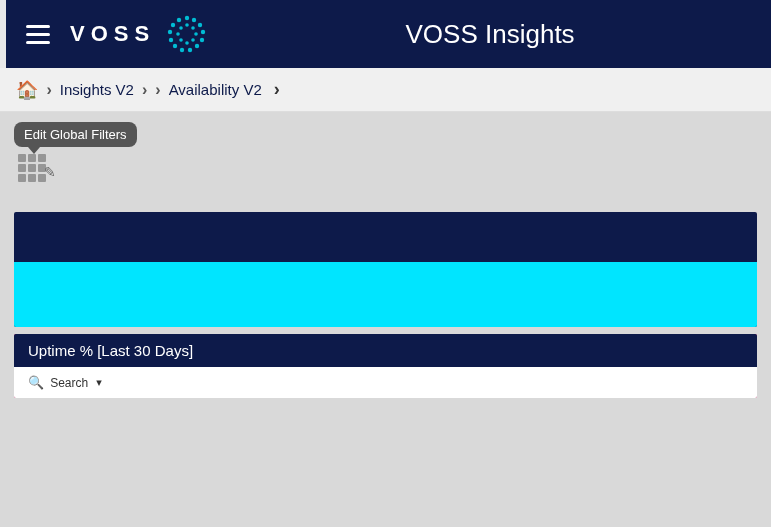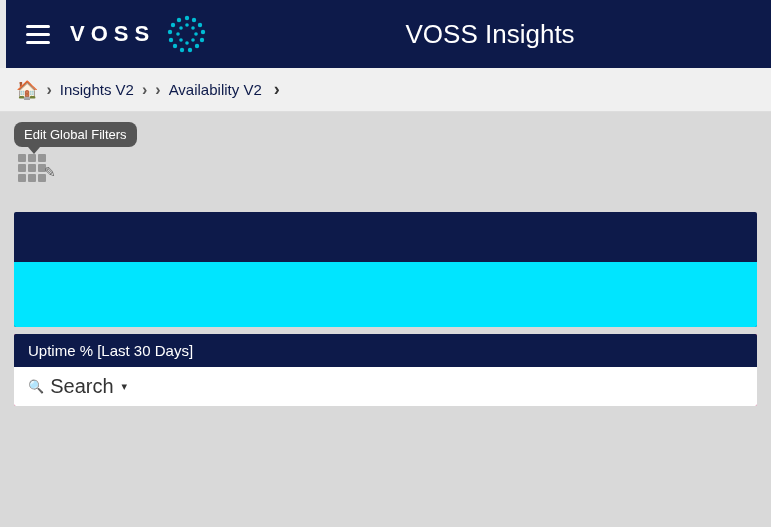--- a/index.html
+++ b/index.html
@@ -215,21 +215,21 @@
       gap: 6px;
       background: white;
     }
 
     .search-icon-small {
       color: #555;
       font-size: 13px;
     }
 
     .search-text {
-      font-size: 20px;
+      font-size: 12px;
       color: #333;
     }
 
     .search-dropdown-arrow {
       font-size: 11px;
       color: #333;
       margin-left: 2px;
     }
   </style>
 </head>

